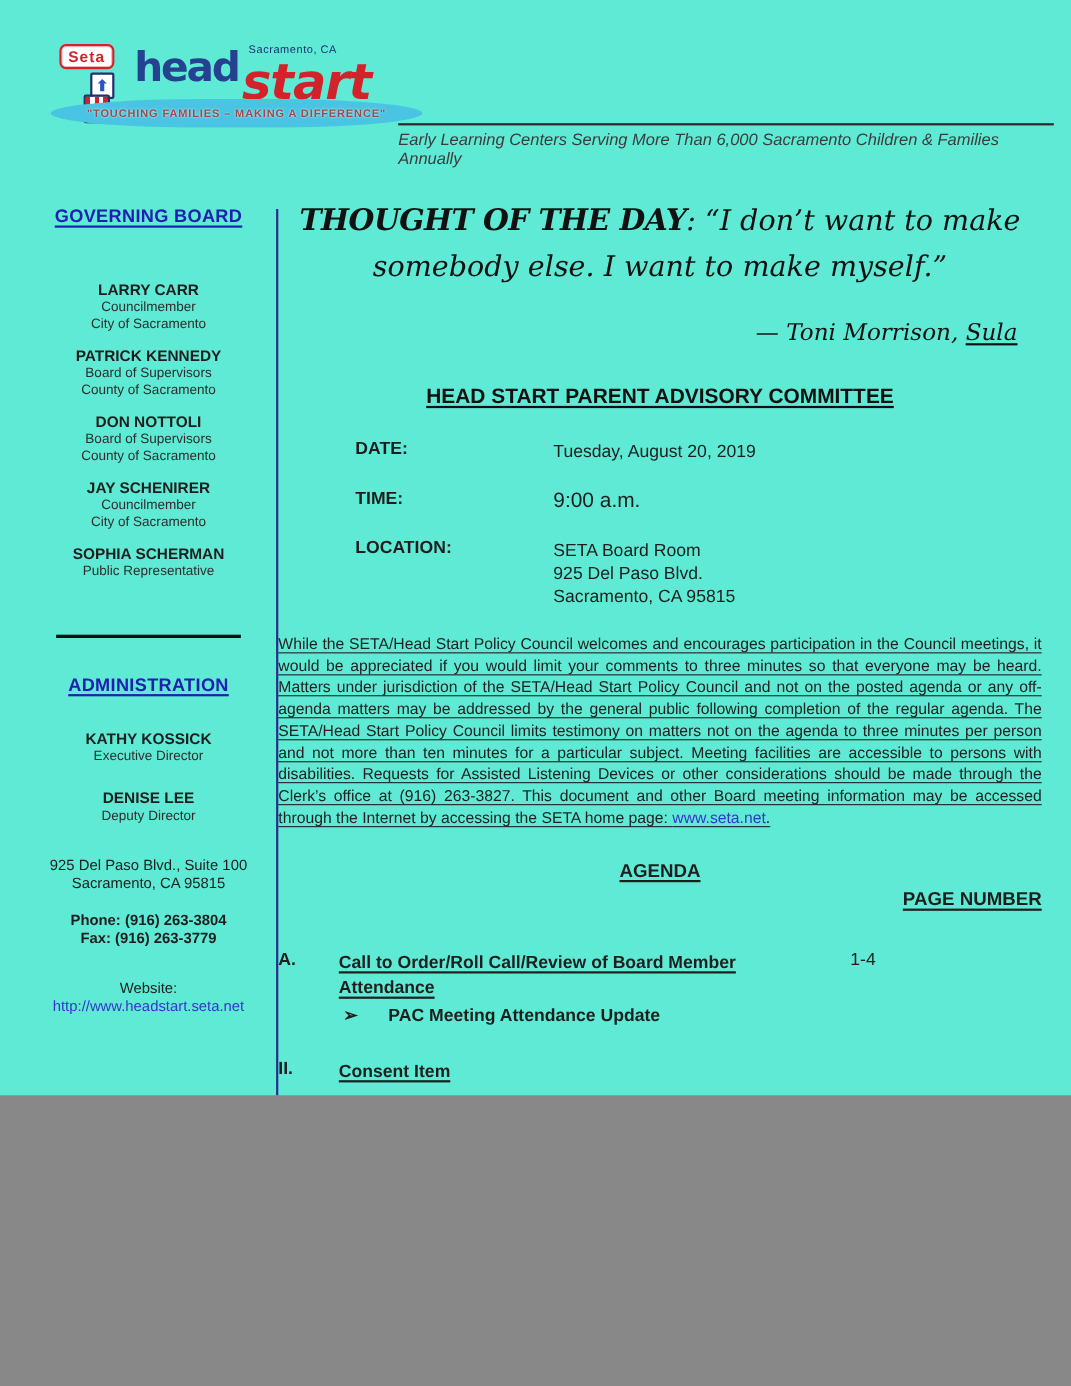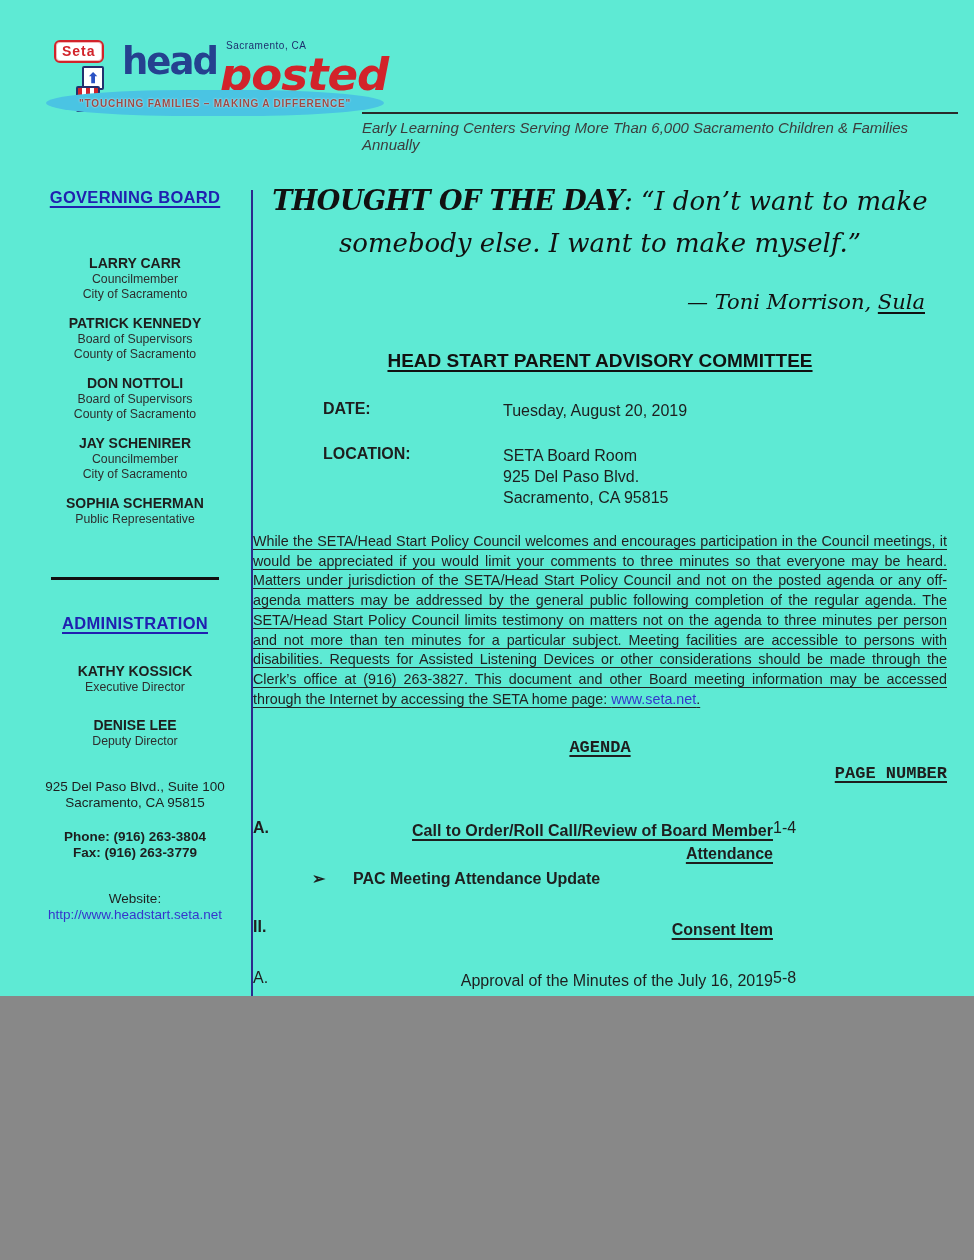--- a/index.html
+++ b/index.html
@@ -109,31 +109,31 @@
   .notice {
     margin-top:18px; font-size:14.3px; line-height:19.7px; text-align:justify;
     text-decoration:underline; text-underline-offset:2.5px; color:#222;
   }
   .notice a { color:#3535cc; cursor:pointer; }
 
   .agenda-heading {
     margin-top:28px; text-align:center; font-size:17px; font-weight:bold;
   }
   .agenda-heading span, .pagenum-heading span {
-    text-decoration:underline; text-decoration-thickness:2px; text-underline-offset:3px;font-family:Liberation Mono, monospace;
+    text-decoration:underline; text-decoration-thickness:2px; text-underline-offset:3px;
   }
   .pagenum-heading { margin-top:6px; text-align:right; font-size:17px; font-weight:bold; }
 
   .agenda-list { margin-top:36px; }
   .agenda-row { display:grid; grid-template-columns:55px 465px 1fr; font-size:16px; }
   .agenda-num { font-weight:bold; }
   .agenda-num.plain { font-weight:normal; }
   .agenda-title-bold { font-weight:bold; }
   .agenda-title-bold .u { text-decoration:underline; text-decoration-thickness:2px; text-underline-offset:3px; }
-  .agenda-line { line-height:23px;text-align:right; }
+  .agenda-line { line-height:23px; }
   .agenda-pages { font-size:16px; }
   .agenda-sub { display:flex; margin-top:2px; line-height:23px; }
   .bullet-arrow { width:45px; padding-left:4px; }
   .row-gap-lg { margin-top:28px; }
   .row-gap-md { margin-top:30px; }
   .suffix { font-weight:normal; }
 </style>
 </head>
 <body>
 
@@ -144,21 +144,21 @@
       <span>Seta</span>
     </div>
     <div class="cube">
       <div class="cube-top">
         <span>⬆</span>
       </div>
       <div class="cube-bottom"></div>
     </div>
     <span class="brand-head">head</span>
     <span class="brand-loc">Sacramento, CA</span>
-    <span class="brand-start">posted</span>
+    <span class="brand-start">start</span>
     <div class="swoosh">
       <span>"TOUCHING FAMILIES – MAKING A DIFFERENCE"</span>
     </div>
   </div>
 
   <div class="tagline">Early Learning Centers Serving More Than 6,000 Sacramento Children &amp; Families Annually</div>
 
   <div class="sidebar">
     <div class="side-heading gb-heading">GOVERNING BOARD</div>
 
@@ -229,20 +229,24 @@
     </div>
 
     <div class="meeting-title">
       <div><span>HEAD START PARENT ADVISORY COMMITTEE</span></div>
     </div>
 
     <div class="details">
       <div class="detail-row">
         <div class="detail-label">DATE:</div>
         <div class="detail-value">Tuesday, August 20, 2019</div>
+      </div>
+      <div class="detail-row">
+        <div class="detail-label">TIME:</div>
+        <div class="detail-value time-value">9:00 a.m.</div>
       </div>
       <div class="detail-row">
         <div class="detail-label">LOCATION:</div>
         <div class="detail-value">
           <div>SETA Board Room</div>
           <div>925 Del Paso Blvd.</div>
           <div>Sacramento, CA  95815</div>
         </div>
       </div>
     </div>

